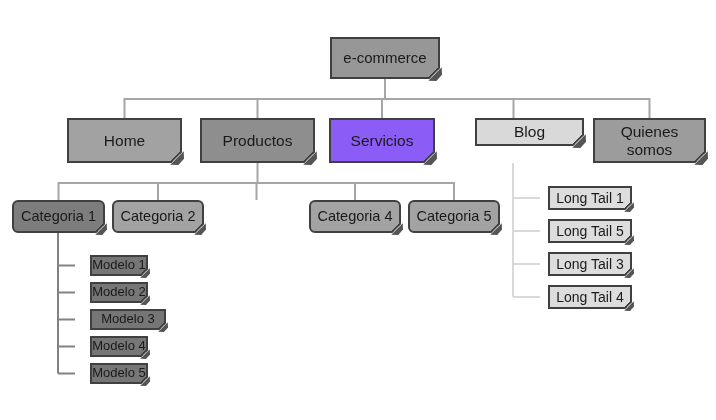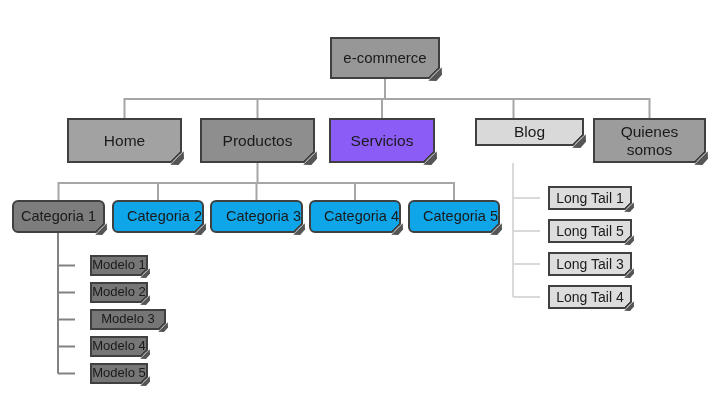--- a/index.html
+++ b/index.html
@@ -31,21 +31,21 @@
   .cut-lg{--cut:11px;}
   .cut-md{--cut:9px;}
   .cut-sm{--cut:7px;}
   .f-root{background:#979797;text-align:center;}
   .f-home{background:#a2a2a2;}
   .f-productos{background:#8e8e8e;}
   .f-servicios{background:#8b5cf6;}
   .f-blog{background:#d9d9d9;}
   .f-quienes{background:#9c9c9c;}
   .f-cat1{background:#7d7d7d;}
-  .f-cat{background:#0ea5e9;justify-content:flex-end;}
+  .f-cat{background:#a3a3a3;}
   .f-modelo{background:#767676;}
   .f-lt{background:#dddddd;}
   .t-root{font-size:15px;}
   .t-l2{font-size:15.5px;}
   .t-cat{font-size:14.5px;border-radius:6px;}
   .t-modelo{font-size:13px;margin-left:15px;}
   .t-lt{font-size:14px;margin-left:8px;}
 </style>
 </head>
 <body>
@@ -100,26 +100,20 @@
   <div class="nodew cut-md" style="left:12px;top:200px;width:93px;height:33px;">
     <div class="fold-tail"></div>
     <div class="node f-cat1 t-cat">
       <span>Categoria 1</span>
     </div>
   </div>
   <div class="nodew cut-md" style="left:112px;top:200px;width:92px;height:33px;">
     <div class="fold-tail"></div>
     <div class="node f-cat t-cat">
       <span>Categoria 2</span>
-    </div>
-  </div>
-  <div class="nodew cut-md" style="left:210px;top:200px;width:93px;height:33px;">
-    <div class="fold-tail"></div>
-    <div class="node f-cat t-cat">
-      <span>Categoria 3</span>
     </div>
   </div>
   <div class="nodew cut-md" style="left:309px;top:200px;width:92px;height:33px;">
     <div class="fold-tail"></div>
     <div class="node f-cat t-cat">
       <span>Categoria 4</span>
     </div>
   </div>
   <div class="nodew cut-md" style="left:408px;top:200px;width:92px;height:33px;">
     <div class="fold-tail"></div>

